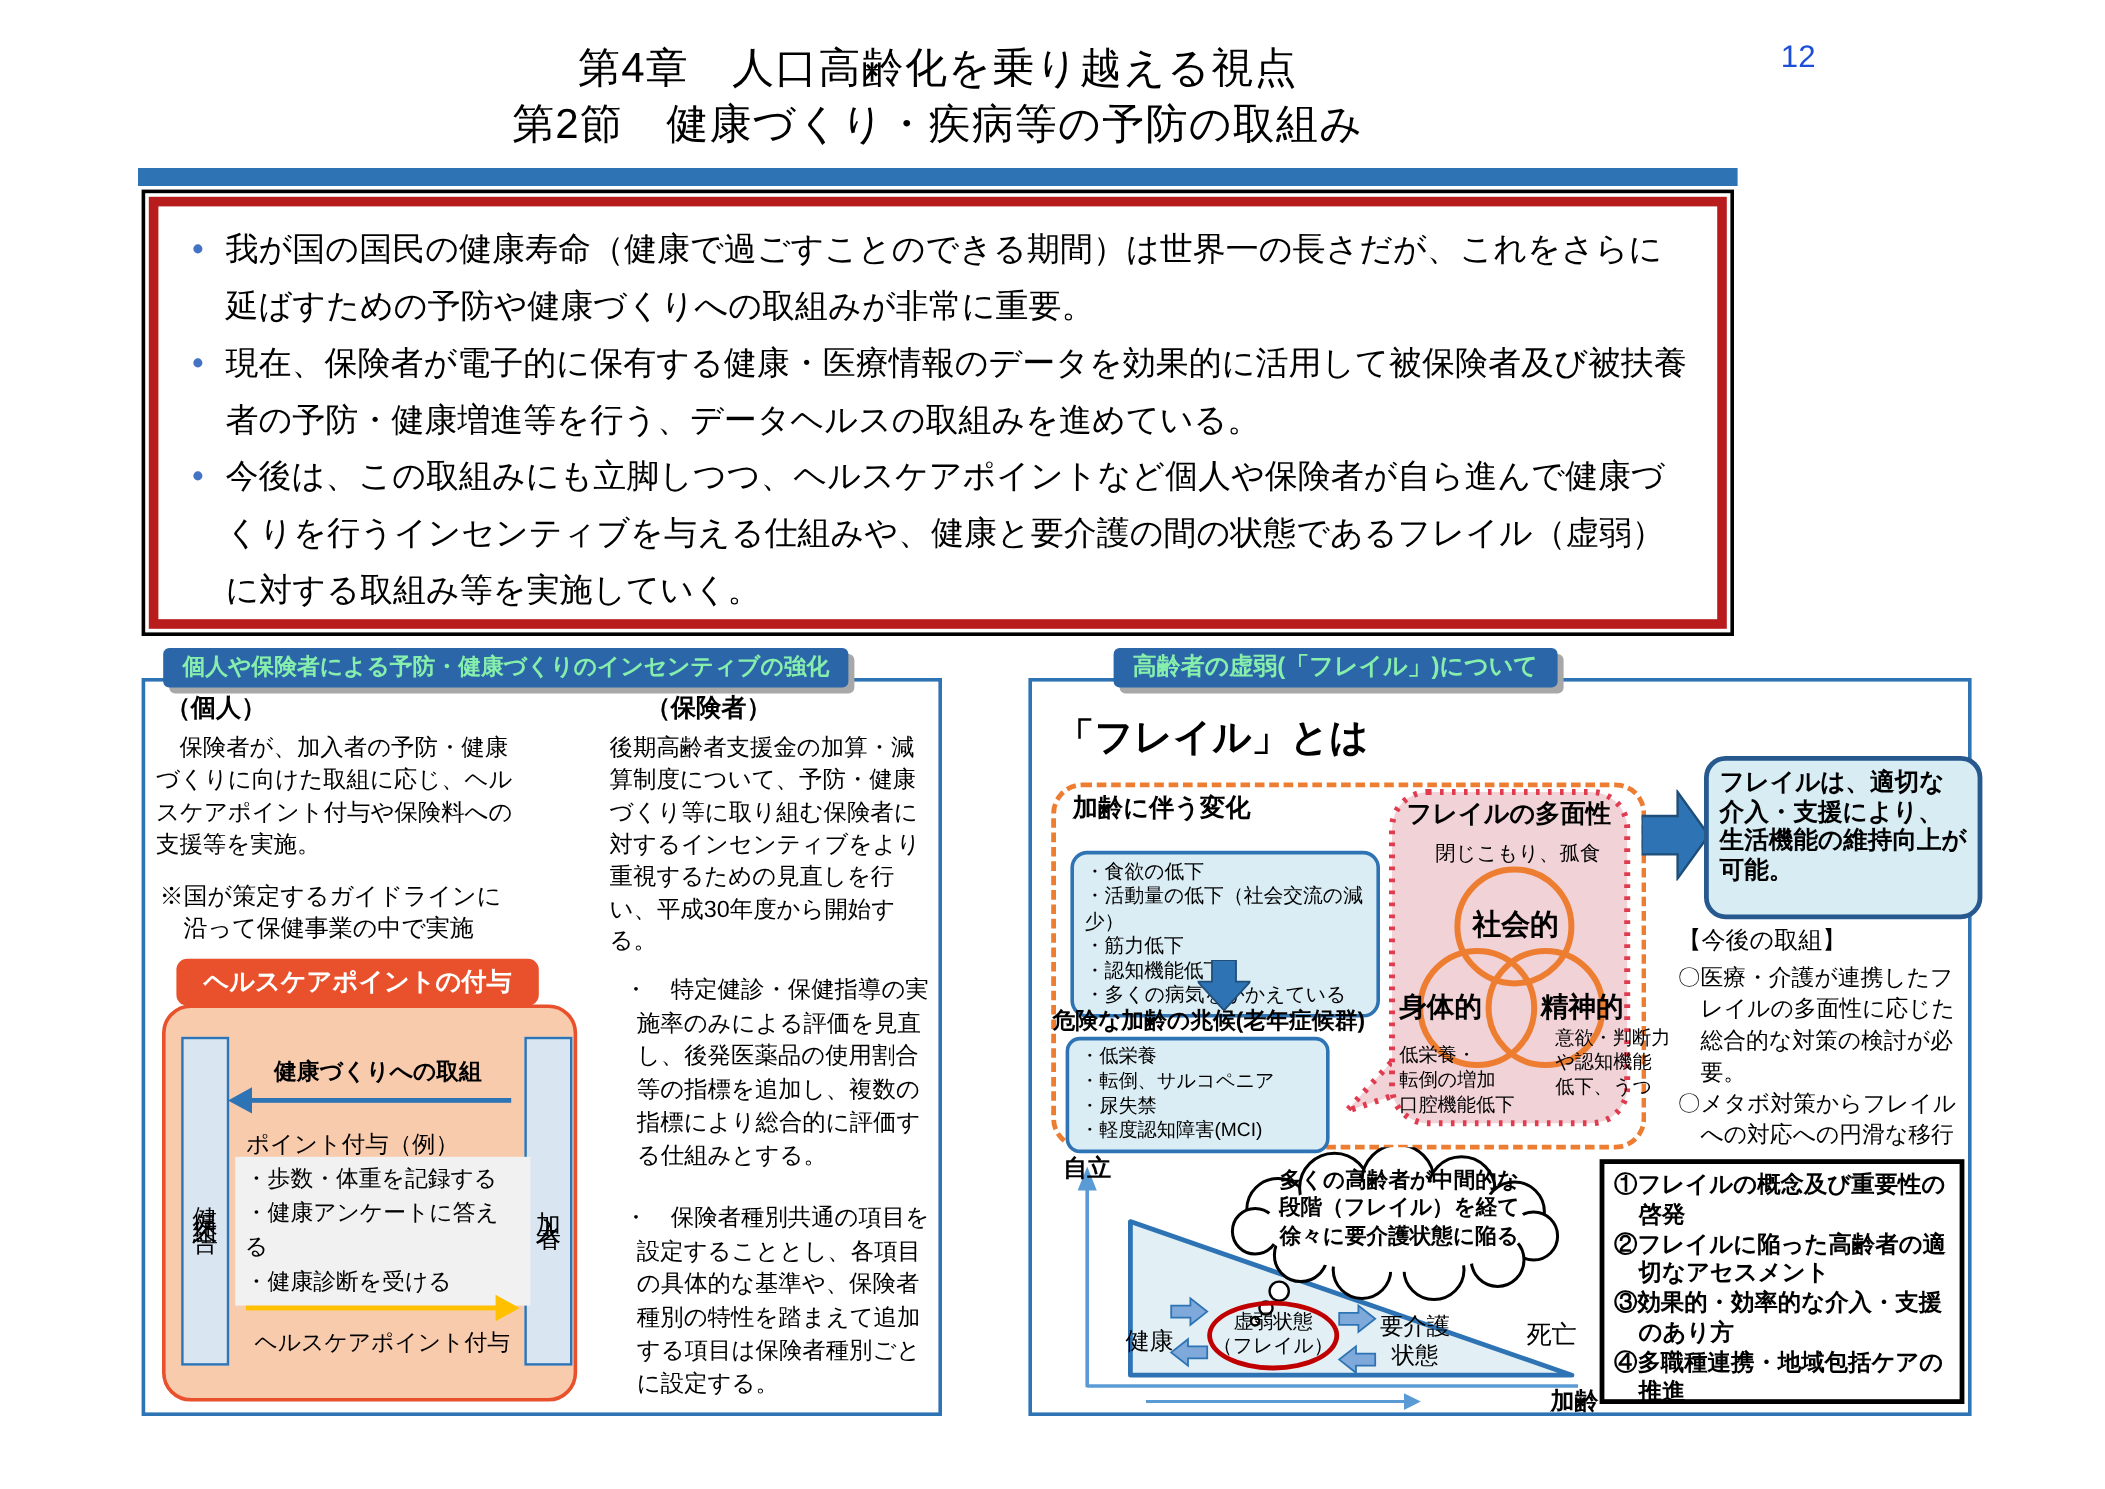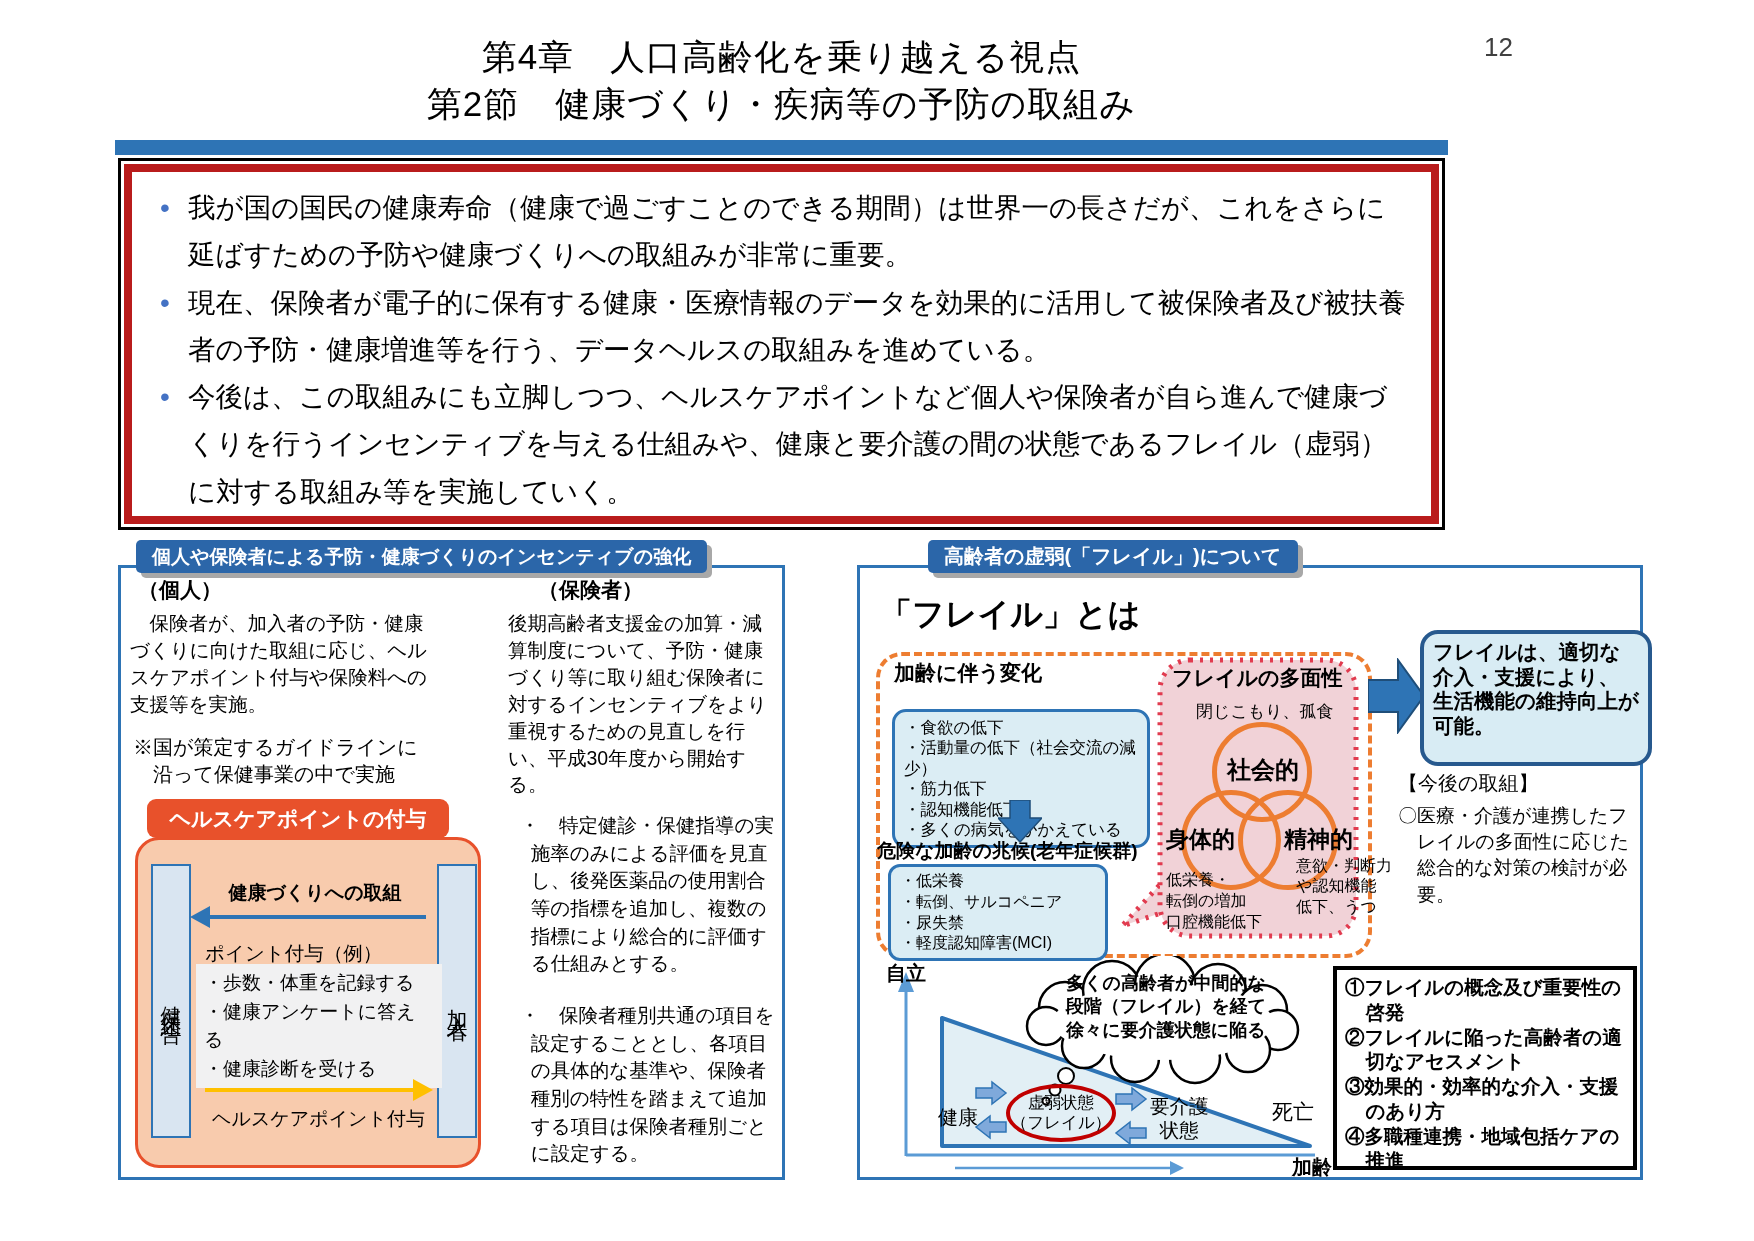--- a/index.html
+++ b/index.html
@@ -11,34 +11,34 @@
   }
   *{margin:0;padding:0;box-sizing:border-box;}
   body{background:#ffffff;font-family:"Liberation Sans",sans-serif;color:#000;}
   .page{position:relative;width:1754px;height:1241px;background:#fff;overflow:hidden;}
   .abs{position:absolute;}
   .serif{font-family:"Liberation Serif",serif;}
   .pre{white-space:pre-line;}
   .bold{font-weight:bold;}
   .center{text-align:center;}
 
-  .page-number{left:1484px;top:32px;font-size:26px;color:#404040;}
+  .page-number{left:1484px;top:32px;font-size:26px;color:#1d4ed8;}
   .title-block{left:115px;top:34px;width:1333px;text-align:center;font-size:35px;line-height:1.34;letter-spacing:1px;}
   .top-bar{left:115px;top:140px;width:1333px;height:15px;background:var(--accent-blue);}
 
   .summary-box{left:118px;top:158px;width:1327px;height:372px;border:3px solid #000;background:#fff;}
   .summary-inner{position:absolute;inset:3px;border:8px solid #b91c1c;padding:12px 24px 8px 20px;}
   .summary-list{list-style:none;}
   .summary-list li{position:relative;padding-left:36px;font-size:27.5px;line-height:1.72;}
   .summary-list li::before{content:"•";color:#4472C4;position:absolute;left:8px;top:0;font-size:28px;}
 
   .panel{border:3px solid var(--accent-blue);background:#fff;}
   .left-panel{left:118px;top:565px;width:667px;height:615px;}
   .right-panel{left:857px;top:565px;width:786px;height:615px;}
-  .tab{height:33px;line-height:33px;padding:0 16px;background:var(--tab-blue);color:#ffffff;
+  .tab{height:33px;line-height:33px;padding:0 16px;background:var(--tab-blue);color:#86efac;
        font-weight:bold;border-radius:5px;box-shadow:5px 5px 0 0 var(--gray-shadow);white-space:nowrap;}
   .left-tab{left:136px;top:540px;font-size:19px;}
   .right-tab{left:928px;top:540px;font-size:20px;}
 
   .lbl-col{font-size:21px;font-weight:bold;}
   .col-body{font-size:19.5px;line-height:1.38;}
   .note{font-size:20px;line-height:1.35;}
 
   .hcp-header{left:147px;top:799px;width:302px;height:39px;line-height:39px;background:var(--orange);
               color:#fff;font-size:21px;font-weight:bold;text-align:center;border-radius:9px;}
@@ -186,20 +186,21 @@
 
   <svg class="abs" style="left:1368px;top:658px;" width="58" height="76">
     <polygon points="0,22 30,22 30,2 56,38 30,74 30,54 0,54" fill="#2E74B5" stroke="#1F4E79" stroke-width="2"></polygon>
   </svg>
 
   <div class="abs intervention">フレイルは、適切な介入・支援により、生活機能の維持向上が可能。</div>
 
   <div class="abs future">
     <div class="future-title">【今後の取組】</div>
     <div class="item hang1">〇医療・介護が連携したフレイルの多面性に応じた総合的な対策の検討が必要。</div>
+    <div class="item hang1">〇メタボ対策からフレイルへの対応への円滑な移行</div>
   </div>
 
   <svg class="abs" style="left:860px;top:956px;" width="475" height="222" viewBox="0 0 475 222">
     <polygon points="82,62 82,190 450,190" fill="#E2EFF5" stroke="#2E74B5" stroke-width="4" stroke-linejoin="round"></polygon>
     <line x1="46" y1="30" x2="46" y2="200" stroke="#5B9BD5" stroke-width="3"></line>
     <polygon points="38,36 46,16 54,36" fill="#5B9BD5"></polygon>
     <line x1="46" y1="199" x2="455" y2="199" stroke="#5B9BD5" stroke-width="3"></line>
     <line x1="95" y1="212" x2="310" y2="212" stroke="#5B9BD5" stroke-width="2.5"></line>
     <polygon points="310,205 324,212 310,219" fill="#5B9BD5"></polygon>
     <g>

